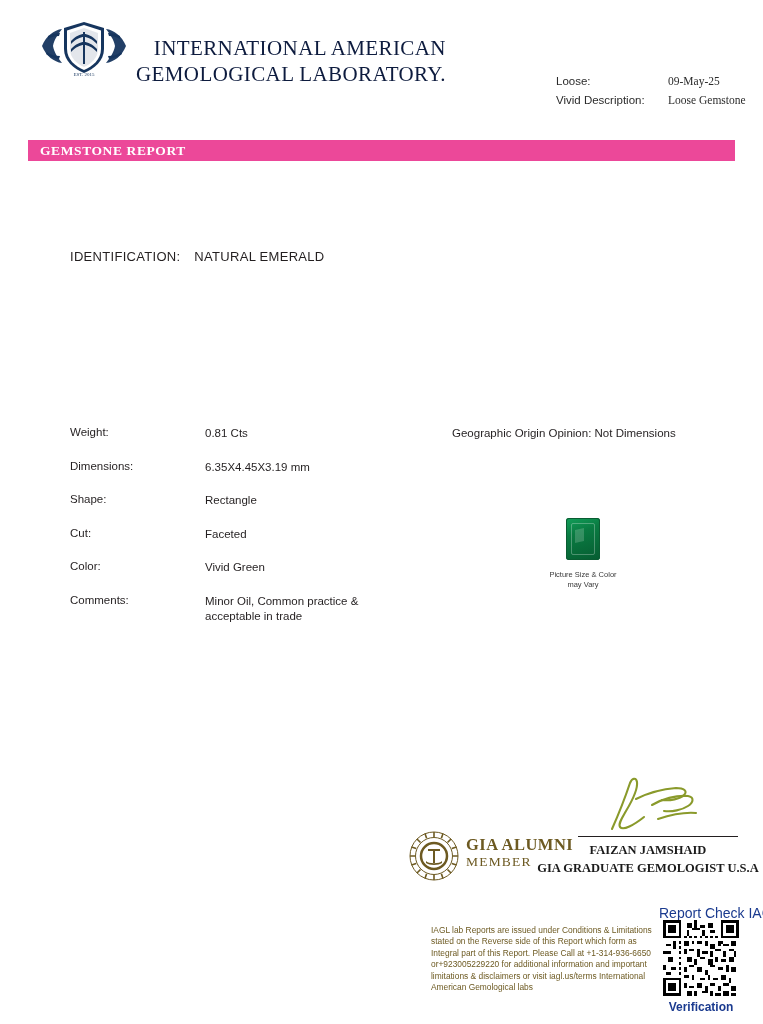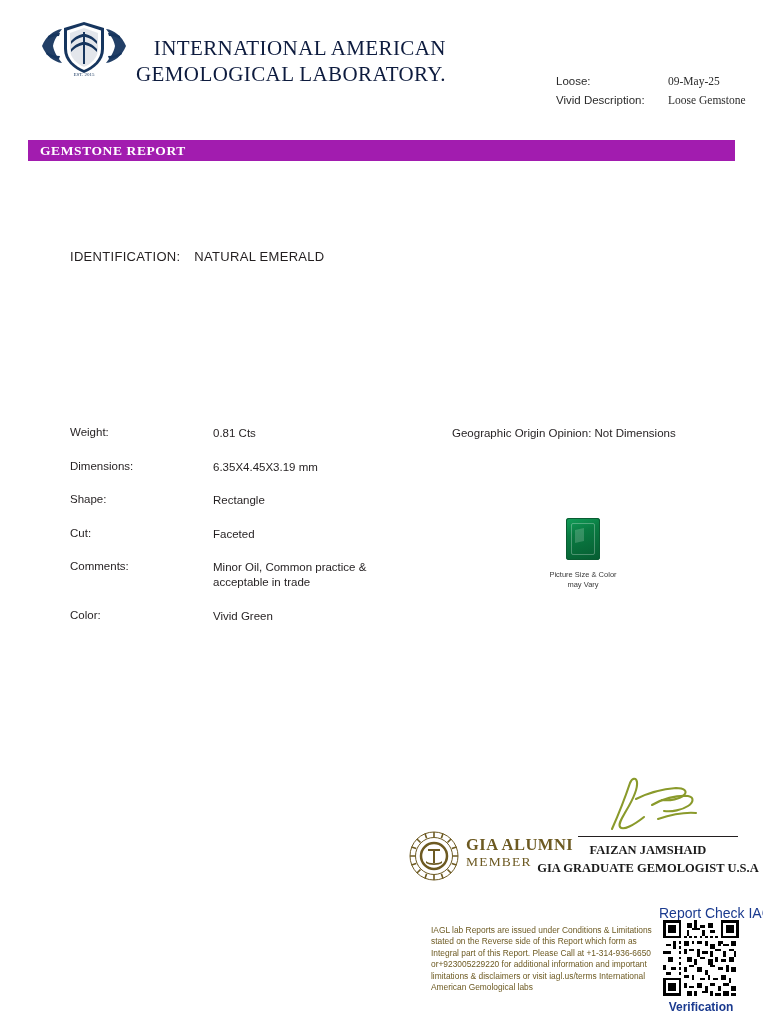--- a/index.html
+++ b/index.html
@@ -55,21 +55,21 @@
   .meta-label { width: 112px; }
   .meta-value { white-space: nowrap; font-family: Liberation Serif, serif; }
 
   
   .title-bar {
     position: absolute;
     left: 28px;
     top: 140px;
     width: 707px;
     height: 21px;
-    background: #a21caf;
+    background: #ec4899;
   }
   .title-bar span {
     position: absolute;
     left: 12px;
     top: 3px;
     color: #ffffff;
     font-family: "Liberation Serif", serif;
     font-weight: bold;
     font-size: 13.5px;
     letter-spacing: 0.6px;
@@ -93,21 +93,21 @@
     top: 426px;
     width: 360px;
     font-size: 11.5px;
     color: #231f20;
   }
   .prop-row {
     display: flex;
     margin-bottom: 18.5px;
   }
   .prop-label { width: 135px; flex: 0 0 135px; }
-  .prop-value { flex: 1; line-height: 15px; margin-left: 8px; }
+  .prop-value { flex: 1; line-height: 15px; }
 
   
   .origin {
     position: absolute;
     left: 452px;
     top: 427px;
     font-size: 11.5px;
     color: #231f20;
   }
 
@@ -302,26 +302,26 @@
   </div>
   <div class="prop-row">
     <div class="prop-label">Shape:</div>
     <div class="prop-value">Rectangle</div>
   </div>
   <div class="prop-row">
     <div class="prop-label">Cut:</div>
     <div class="prop-value">Faceted</div>
   </div>
   <div class="prop-row">
+    <div class="prop-label">Color:</div>
+    <div class="prop-value">Vivid Green</div>
+  </div>
+  <div class="prop-row">
     <div class="prop-label">Comments:</div>
     <div class="prop-value" style="max-width:182px">Minor Oil, Common practice &amp; acceptable in trade</div>
-  </div>
-  <div class="prop-row">
-    <div class="prop-label">Color:</div>
-    <div class="prop-value">Vivid Green</div>
   </div>
 </div>
 
 <div class="origin">Geographic Origin Opinion: Not Dimensions</div>
 
 <div class="gem-wrap">
   <div class="gem"></div>
   <div class="gem-caption">
     <div>Picture Size &amp; Color</div>
     <div>may Vary</div>

